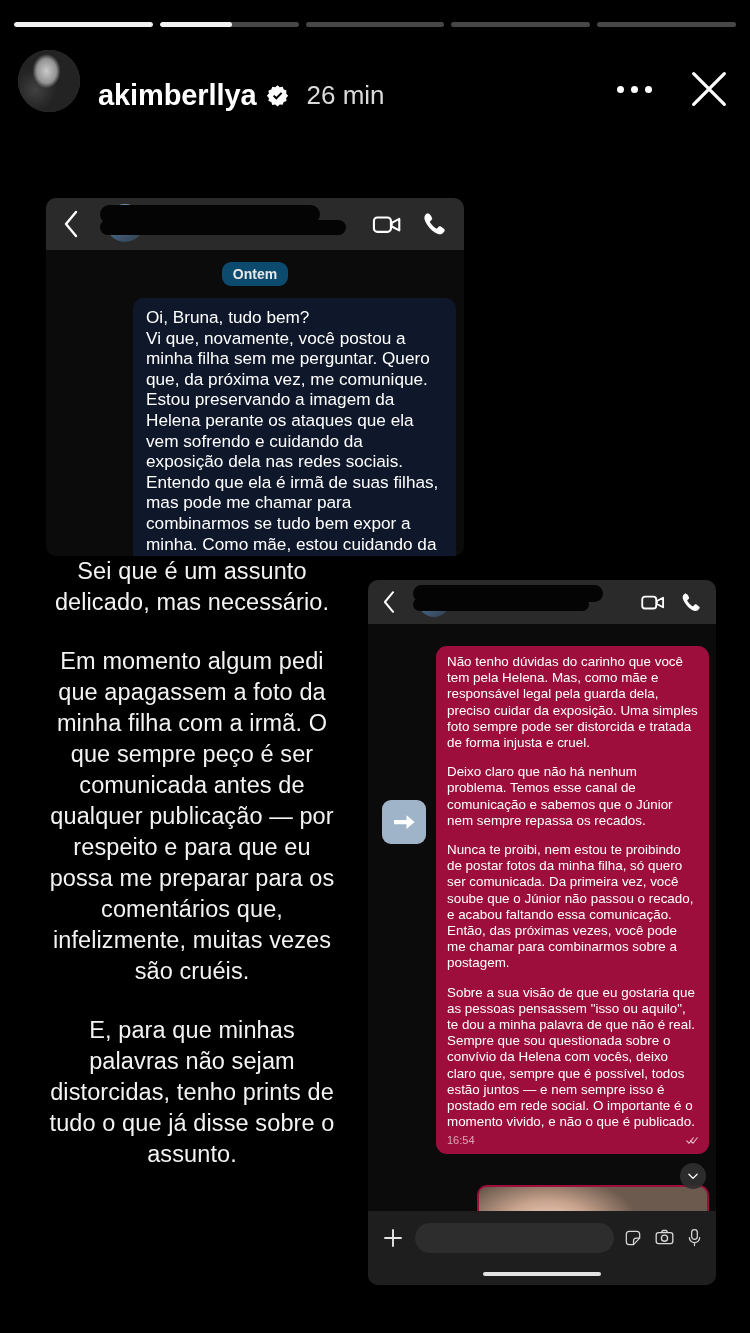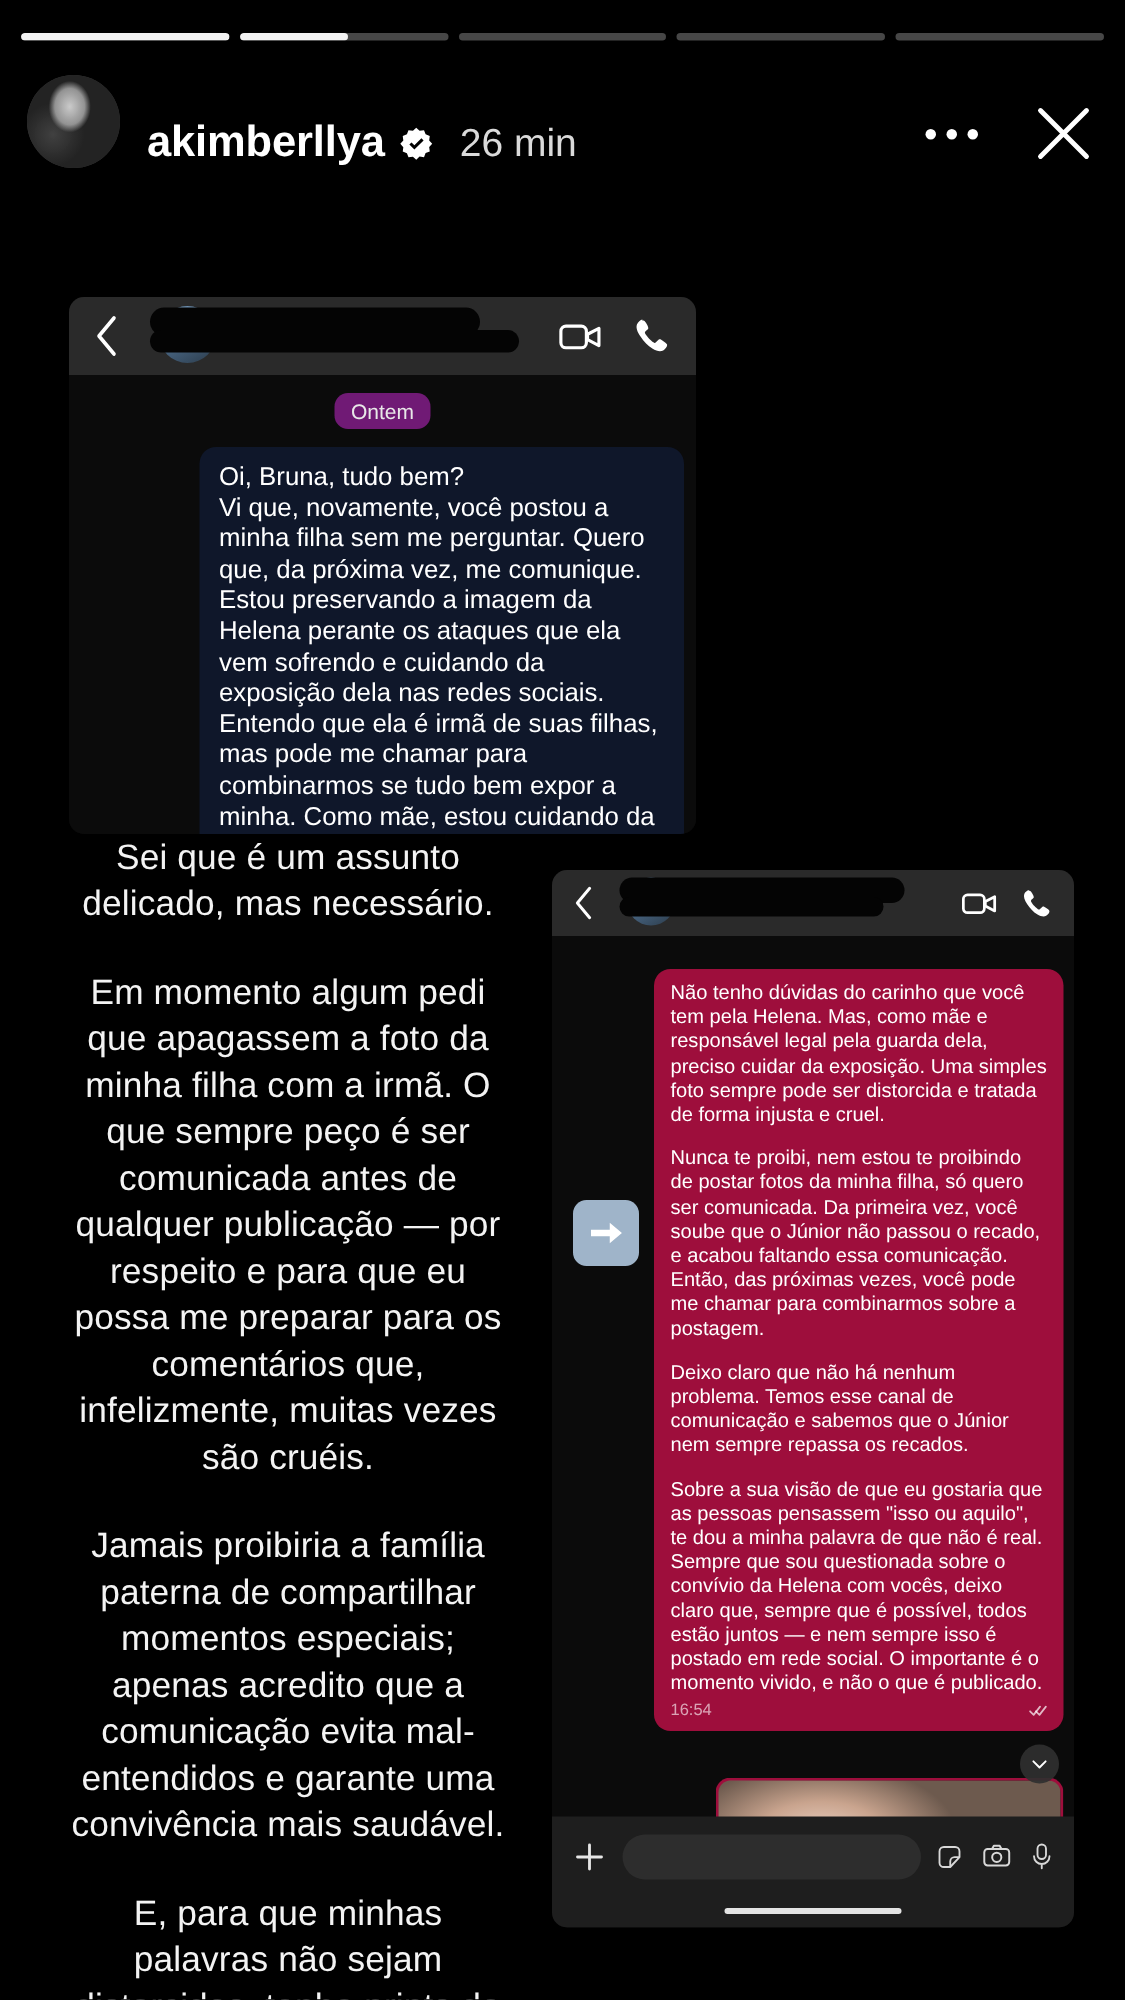--- a/index.html
+++ b/index.html
@@ -181,23 +181,23 @@
 
   .chat-body {
     position: relative;
     background: #0b0b0b;
     width: 100%;
   }
   .date-chip {
     margin: 0 auto;
     display: block;
     width: fit-content;
-    background: #701a75;
+    background: #0c4a6e;
     color: #e8e8e8;
-    font-weight: 400;
+    font-weight: 700;
     border-radius: 9px;
     text-align: center;
   }
   .bubble {
     color: #ffffff;
     position: relative;
     border-radius: 11px;
   }
   .bubble .msg-p { margin: 0; }
   .msg-meta {
@@ -428,22 +428,22 @@
         </svg>
         <svg width="25" height="25" viewBox="0 0 24 24">
           <path d="M6.6 3.2c-1 .2-2.4 1.3-2.9 2.6-.6 1.6.1 3.8 1.9 6.5 1.8 2.8 4 5 6.3 6.4 2.4 1.5 4.4 1.8 5.8 1 1.2-.7 2.1-2 2.1-2.9 0-.5-.3-.9-1.8-1.9-1.7-1.2-2.1-1.3-2.8-.9-.3.2-.8.7-1.1 1.1-.5.6-.7.7-1.2.5-1-.4-3.2-2.5-4.2-4-.8-1.2-.9-1.5-.6-1.9.2-.2.7-.7 1.1-1 .6-.5.6-.6.5-1.3-.2-1-1.6-3.2-2.2-3.5-.3-.1-.6-.2-.9-.1z" fill="#ffffff"></path>
         </svg>
       </div>
     </div>
 
     <div class="chat-body">
       <div class="bubble">
         <p class="msg-p">Não tenho dúvidas do carinho que você tem pela Helena. Mas, como mãe e responsável legal pela guarda dela, preciso cuidar da exposição. Uma simples foto sempre pode ser distorcida e tratada de forma injusta e cruel.</p>
+        <p class="msg-p">Deixo claro que não há nenhum problema. Temos esse canal de comunicação e sabemos que o Júnior nem sempre repassa os recados.</p>
         <p class="msg-p">Nunca te proibi, nem estou te proibindo de postar fotos da minha filha, só quero ser comunicada. Da primeira vez, você soube que o Júnior não passou o recado, e acabou faltando essa comunicação. Então, das próximas vezes, você pode me chamar para combinarmos sobre a postagem.</p>
-        <p class="msg-p">Deixo claro que não há nenhum problema. Temos esse canal de comunicação e sabemos que o Júnior nem sempre repassa os recados.</p>
         <p class="msg-p">Sobre a sua visão de que eu gostaria que as pessoas pensassem "isso ou aquilo", te dou a minha palavra de que não é real. Sempre que sou questionada sobre o convívio da Helena com vocês, deixo claro que, sempre que é possível, todos estão juntos — e nem sempre isso é postado em rede social. O importante é o momento vivido, e não o que é publicado.</p>
         <div class="msg-meta">
           <span>16:54</span>
           <svg class="ticks" width="13" height="9" viewBox="0 0 18 11">
             <path d="M1 6 L4.3 9.3 L10.2 1.7" stroke="rgba(255,255,255,0.7)" stroke-width="1.6" fill="none" stroke-linecap="round" stroke-linejoin="round"></path>
             <path d="M6.4 6 L9.7 9.3 L15.6 1.7" stroke="rgba(255,255,255,0.7)" stroke-width="1.6" fill="none" stroke-linecap="round" stroke-linejoin="round"></path>
           </svg>
         </div>
       </div>
 
@@ -484,17 +484,16 @@
           <path d="M2.8 11.4a6.2 6.2 0 0 0 12.4 0 M9 17.6 V21" stroke="#d8d8d8" stroke-width="1.5" fill="none" stroke-linecap="round"></path>
         </svg>
       </div>
       <div class="home-indicator"></div>
     </div>
   </div>
 
   <div class="caption">
     <p>Sei que é um assunto delicado, mas necessário.</p>
     <p>Em momento algum pedi que apagassem a foto da minha filha com a irmã. O que sempre peço é ser comunicada antes de qualquer publicação — por respeito e para que eu possa me preparar para os comentários que, infelizmente, muitas vezes são cruéis.</p>
-    <p>Jamais proibiria a família paterna de compartilhar momentos especiais; apenas acredito que a comunicação evita mal-entendidos e garante uma convivência mais saudável.</p>
     <p>E, para que minhas palavras não sejam distorcidas, tenho prints de tudo o que já disse sobre o assunto.</p>
   </div>
 
 </div>
 
 </body></html>

